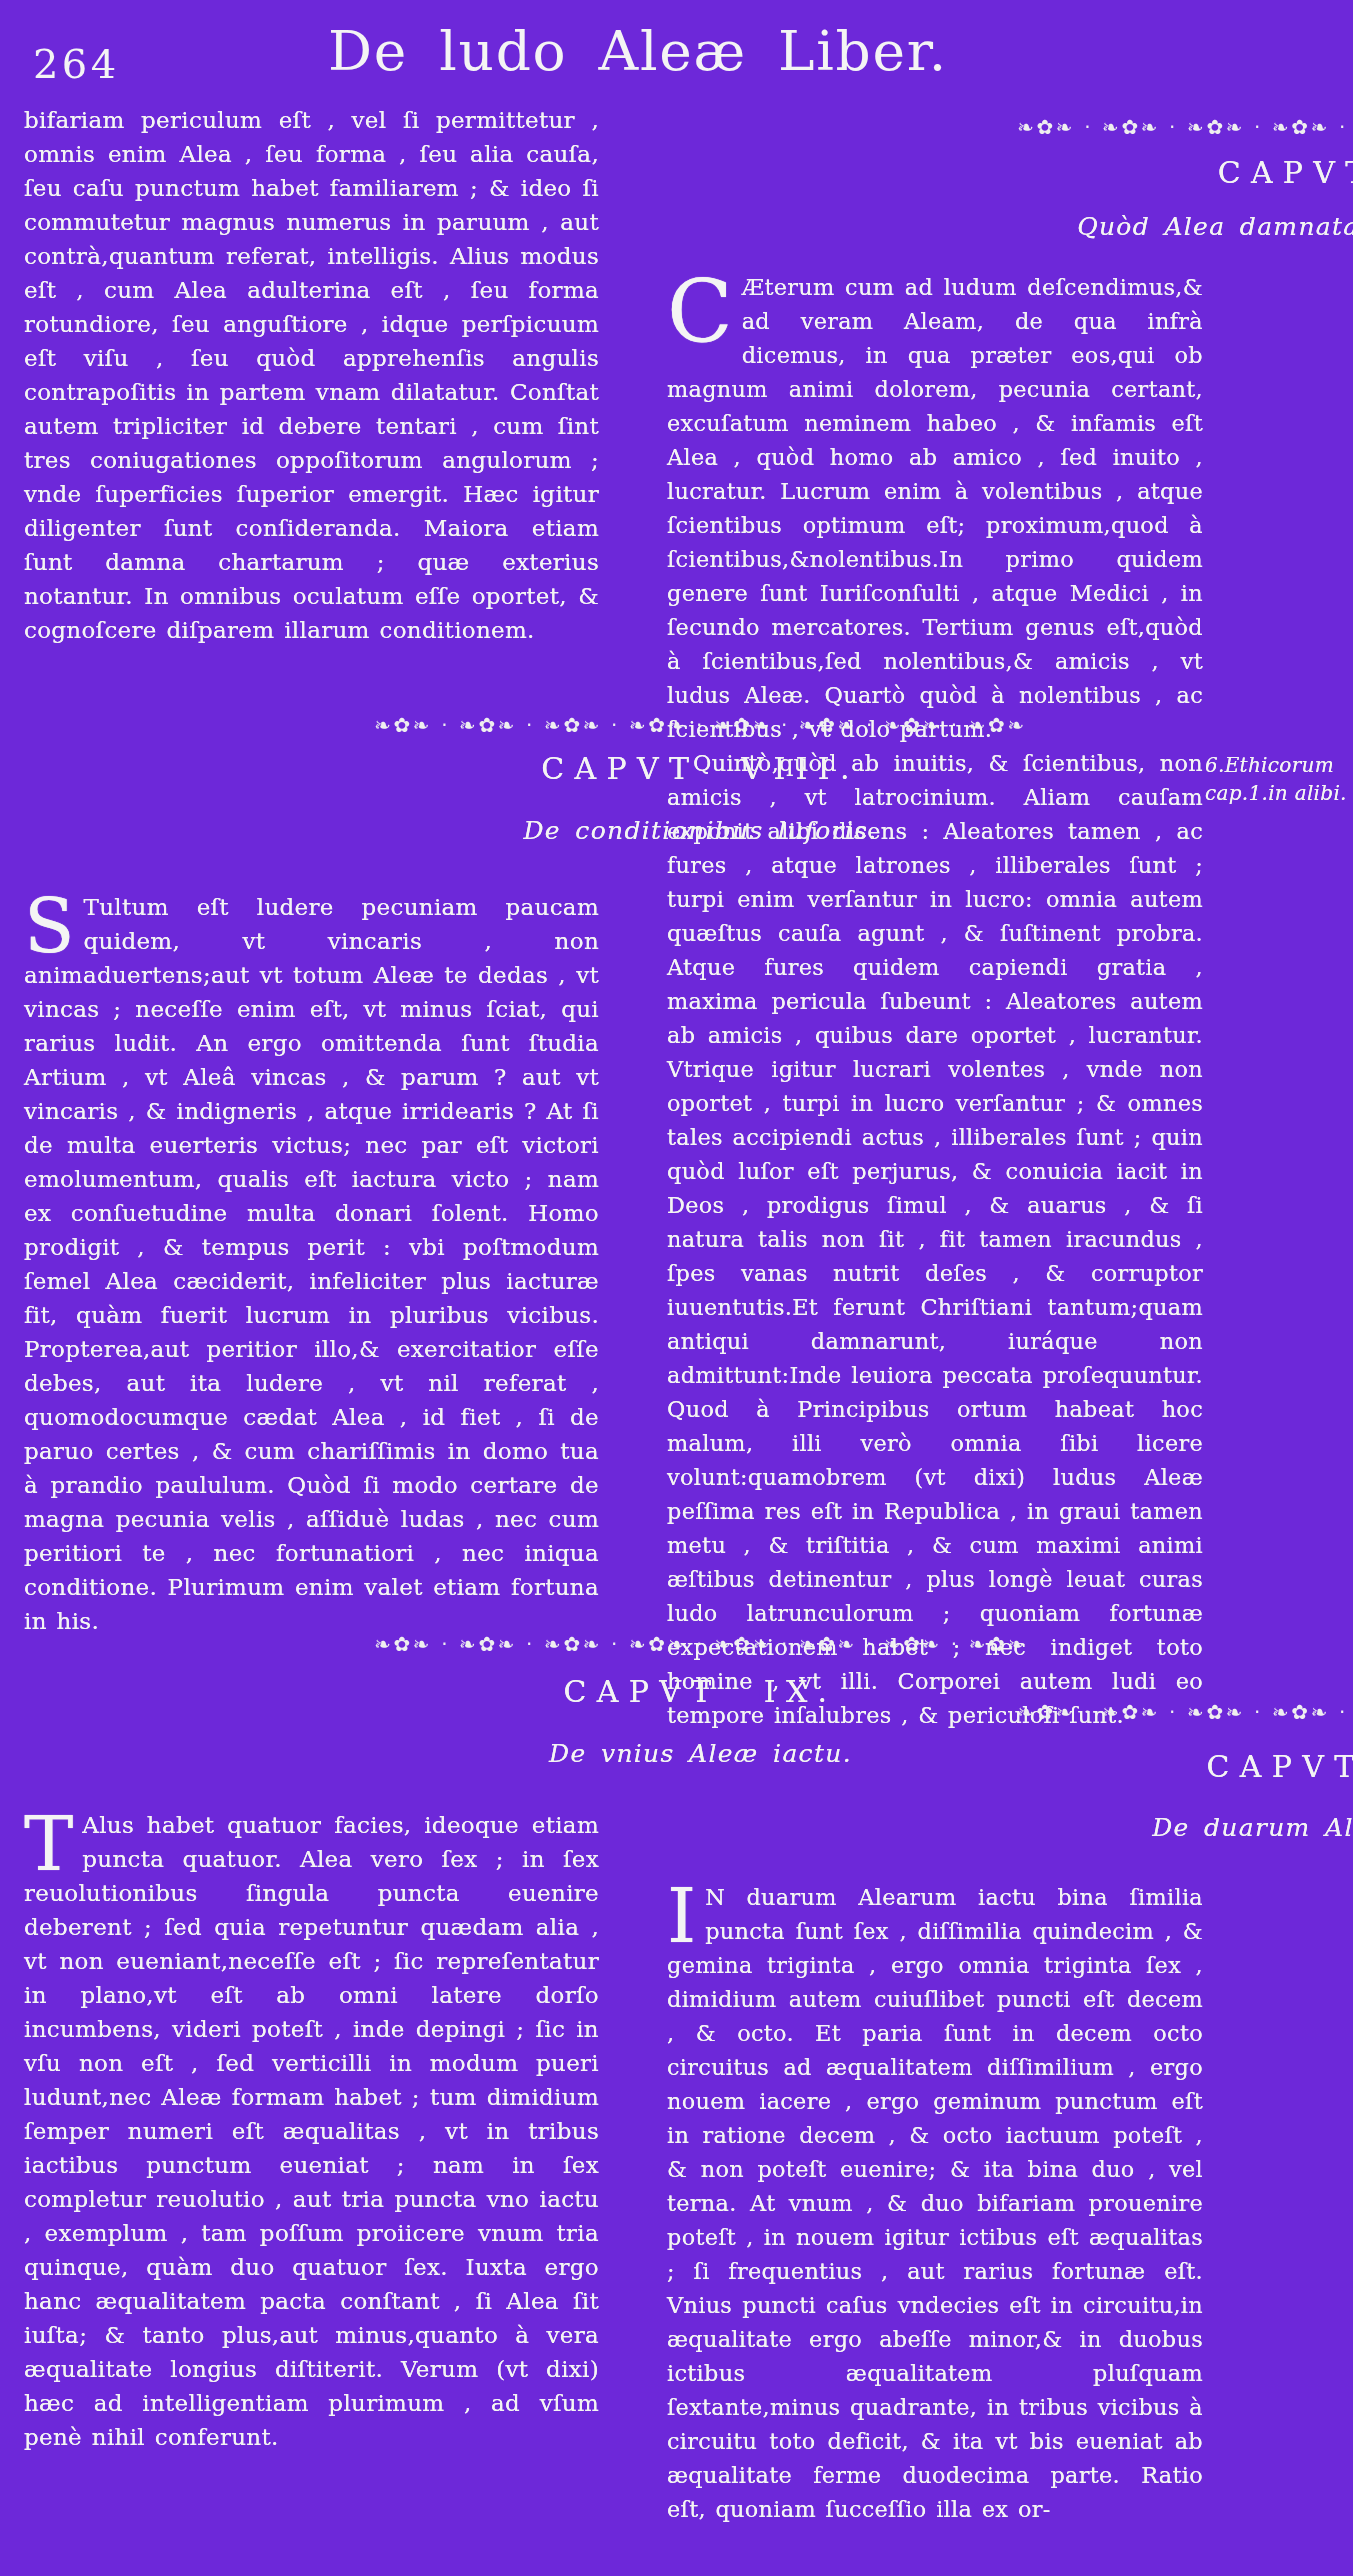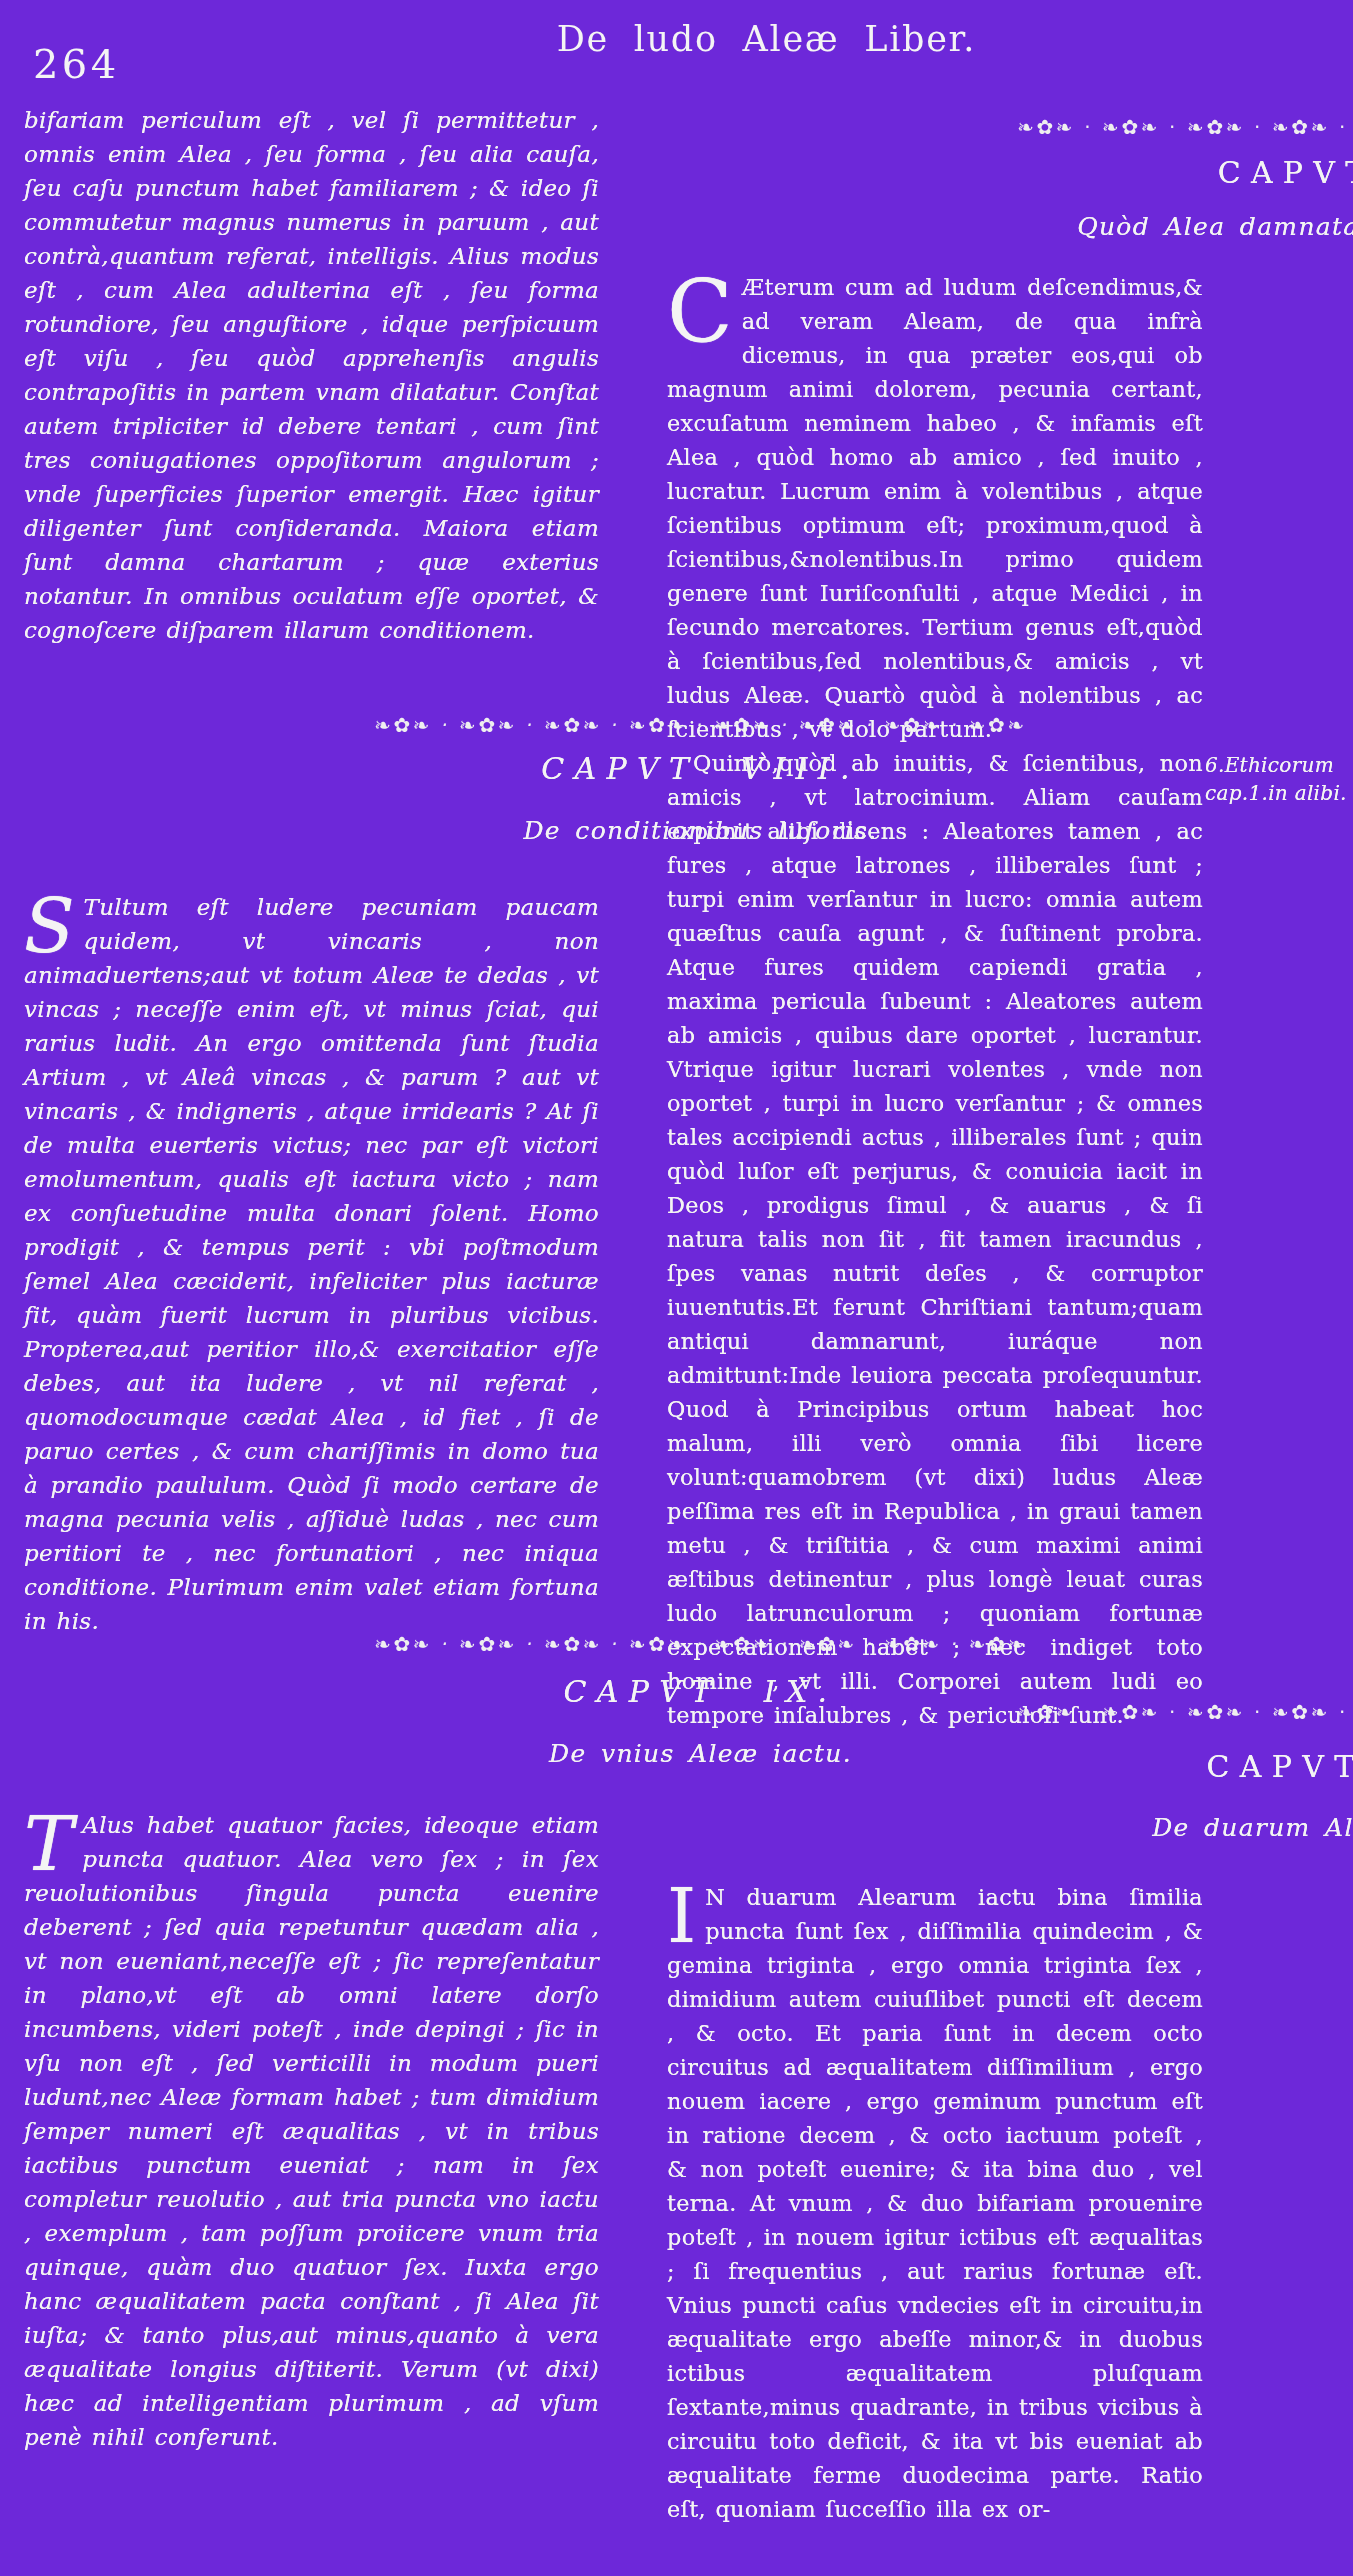--- a/index.html
+++ b/index.html
@@ -4,25 +4,25 @@
 <style>
   html,body{margin:0;padding:0;background:#000;}
   .page{
     position:relative;width:1353px;height:2576px;background:#6d28d9;
     color:#f4f4f4;font-family:"DejaVu Serif", serif;overflow:hidden;
   }
   .pagenum{
     position:absolute;left:33px;top:41px;font-size:40px;letter-spacing:3.4px;
   }
   .runtitle{
-    position:absolute;left:304px;top:19px;width:672px;text-align:right;
-    font-size:35px;letter-spacing:1.7px;word-spacing:12px;white-space:nowrap;
+    position:absolute;left:328px;top:19px;width:672px;text-align:left;
+    font-size:55px;letter-spacing:1.7px;word-spacing:12px;white-space:nowrap;
   }
   .block{position:absolute;}
-  .colL{left:24px;width:575px;font-style:italic;}
+  .colL{left:24px;width:575px;}
   .colR{left:667px;width:536px;}
   p.body{
     margin:0;font-size:23px;line-height:34px;text-align:justify;
     letter-spacing:0.3px;word-spacing:2.2px;text-shadow:0 0 0.5px #e8e8e8;
   }
   .colR p.body{font-size:22.4px;line-height:34px;}
   p.body.indent{text-indent:26px;}
   .orn{
     width:100%;text-align:center;white-space:nowrap;overflow:hidden;
     font-family:"DejaVu Sans", sans-serif;font-size:20px;letter-spacing:2.6px;

